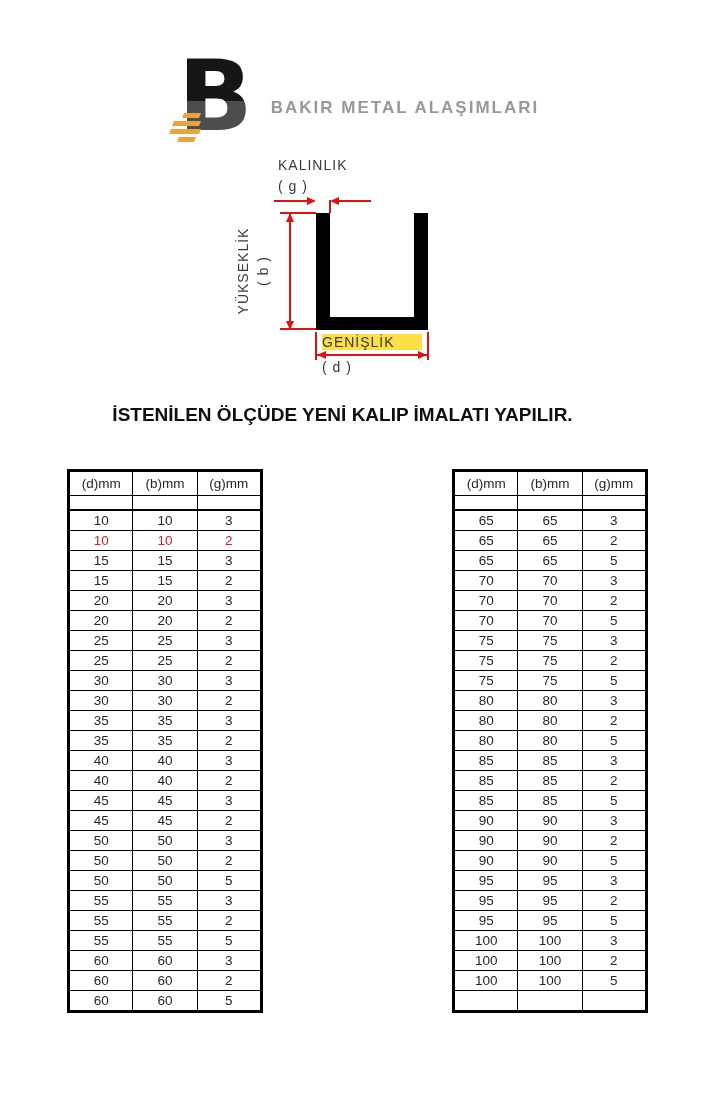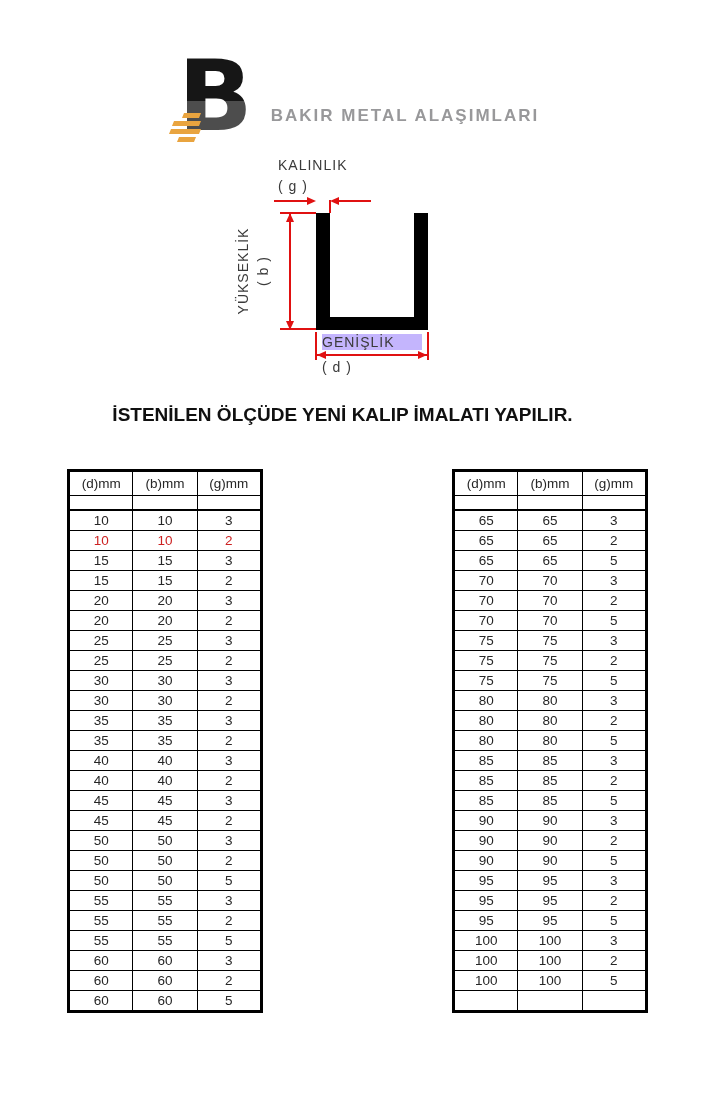--- a/index.html
+++ b/index.html
@@ -13,21 +13,21 @@
           background:linear-gradient(180deg,var(--mark-top,#161616) 55%,var(--mark-bottom,#4d4d4d) 55%);
           -webkit-background-clip:text;background-clip:text;color:transparent;}
   .stripe{position:absolute;height:5px;background:var(--stripe,#E9A43F);transform:skewX(-22deg);}
   .stripe.s1{left:17px;top:55px;width:17px;}
   .stripe.s2{left:7px;top:63px;width:27px;}
   .stripe.s3{left:4px;top:71px;width:30px;}
   .stripe.s4{left:12px;top:79px;width:17px;}
   #brand{position:absolute;left:284px;top:62px;font-size:40px;font-weight:bold;
          letter-spacing:25px;color:var(--brand-col,#1d1d1f);white-space:nowrap;}
   .subtitle{position:absolute;left:238px;width:334px;text-align:center;font-weight:bold;
-            font-size:17px;letter-spacing:2px;color:var(--subtitle-col,#98989A);white-space:nowrap;margin-top:8px;}
+            font-size:17px;letter-spacing:2px;color:var(--subtitle-col,#98989A);white-space:nowrap;}
   #subtitle1{top:98px;}
   #subtitle2{top:118px;}
 
   
   #diagram{position:absolute;left:230px;top:155px;width:250px;height:240px;}
   .dlabel{position:absolute;font-size:14px;color:#3a3a3a;letter-spacing:1px;}
   .hline{position:absolute;height:2px;background:var(--dim-red,#E01111);}
   .vline{position:absolute;width:2px;background:var(--dim-red,#E01111);}
   .arr{position:absolute;width:0;height:0;border-style:solid;}
   .arr-right{border-width:4px 0 4px 9px;border-color:transparent transparent transparent var(--dim-red,#E01111);}
@@ -92,21 +92,21 @@
 
     <div class="wall" style="left:86px;top:58px;width:14px;height:117px;"></div>
     <div class="wall" style="left:184px;top:58px;width:14px;height:117px;"></div>
     <div class="wall" style="left:86px;top:162px;width:112px;height:13px;"></div>
 
     <div class="vline" style="left:85px;top:177px;height:28px;"></div>
     <div class="vline" style="left:197px;top:177px;height:28px;"></div>
     <div class="hline" style="left:87px;top:199px;width:110px;"></div>
     <div class="arr arr-left" style="left:87px;top:196px;"></div>
     <div class="arr arr-right" style="left:188px;top:196px;"></div>
-    <div class="dlabel" style="left:92px;top:179px;width:100px;background:#c4b5fd;">GENİŞLİK</div>
+    <div class="dlabel" style="left:92px;top:179px;width:100px;background:#fde047;">GENİŞLİK</div>
     <div class="dlabel" style="left:92px;top:204px;width:100px;">( d )</div>
   </div>
 
   <div id="heading">İSTENİLEN ÖLÇÜDE YENİ KALIP İMALATI YAPILIR.</div>
 
   <table id="table-left" class="dim-table">
       <thead>
         <tr>
           <th>(d)mm</th>
           <th>(b)mm</th>

